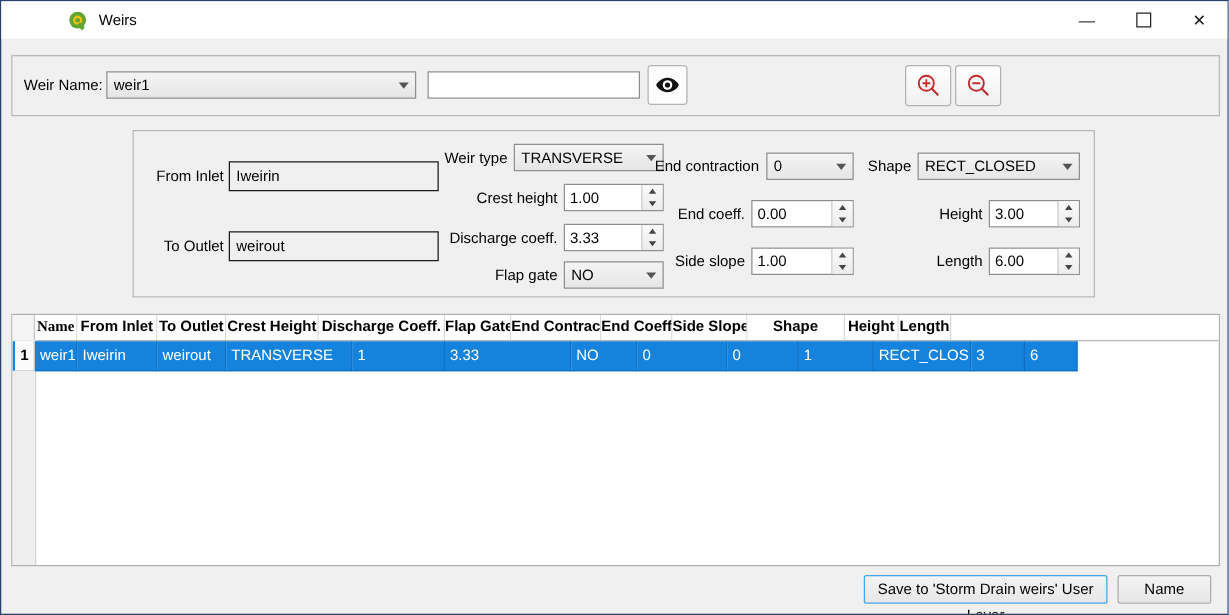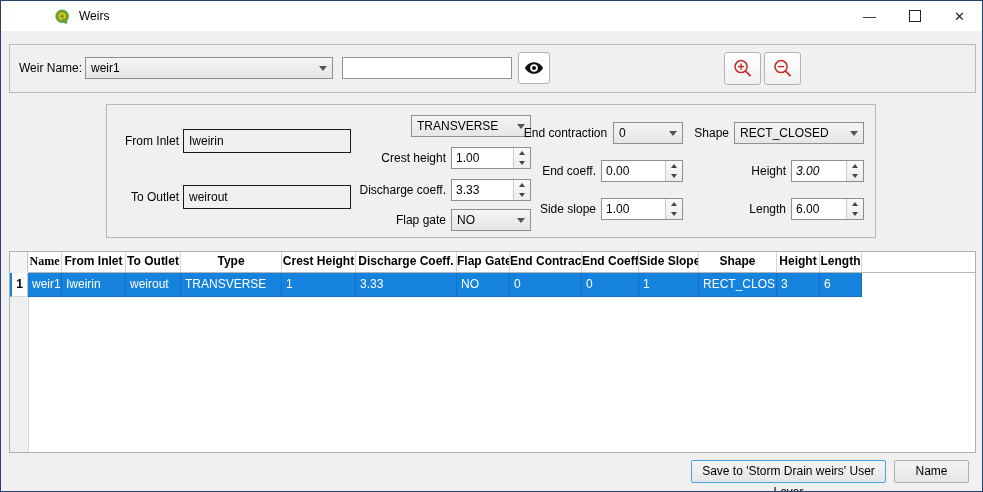--- a/index.html
+++ b/index.html
@@ -113,20 +113,21 @@
   </div>
 
   <div class="frame" style="left:105px;top:103px;width:770px;height:134px;"></div>
 
   <span class="lbl" style="left:98px;top:129px;width:80px;">From Inlet</span>
   <div class="rofield" style="left:182px;top:128px;width:168px;">Iweirin</div>
 
   <span class="lbl" style="left:98px;top:185px;width:80px;">To Outlet</span>
   <div class="rofield" style="left:182px;top:184px;width:168px;">weirout</div>
 
+  <span class="lbl" style="left:305px;top:114px;width:100px;">Weir type</span>
   <div class="combo" style="left:410px;top:114px;width:120px;">
     <span class="cb-text">TRANSVERSE</span>
     <span class="cb-arrow">
         <span class="tri-down"></span>
       </span>
   </div>
 
   <span class="lbl" style="left:345px;top:146px;width:100px;">Crest height</span>
   <div class="spin" style="left:450px;top:146px;width:80px;">
     <span class="sp-text">1.00</span>
@@ -197,21 +198,21 @@
 
   <span class="lbl" style="left:688px;top:121px;width:40px;">Shape</span>
   <div class="combo" style="left:733px;top:121px;width:130px;">
     <span class="cb-text">RECT_CLOSED</span>
     <span class="cb-arrow">
         <span class="tri-down"></span>
       </span>
   </div>
 
   <span class="lbl" style="left:705px;top:159px;width:80px;">Height</span>
-  <div class="spin" style="left:790px;top:159px;width:73px;font-style:italic;">
+  <div class="spin" style="left:790px;top:159px;width:73px;">
     <span class="sp-text">3.00</span>
     <span class="sp-btns">
         <span class="sp-up">
           <span class="tri-up-s"></span>
         </span>
         <span class="sp-dn">
           <span class="tri-dn-s"></span>
         </span>
       </span>
   </div>
@@ -228,21 +229,20 @@
         </span>
       </span>
   </div>
 
   <div class="tbl">
     <div class="thead" id="table-header">
         <div class="th corner" style="width: 18px;"></div>
         <div class="th" style="width: 34px; font-family: Liberation Serif, serif;">Name</div>
         <div class="th" style="width: 64px;">From Inlet</div>
         <div class="th" style="width: 55px;">To Outlet</div>
-        <div class="th" style="width: 101px;">Type</div>
         <div class="th" style="width: 74px;">Crest Height</div>
         <div class="th" style="width: 101px;">Discharge Coeff.</div>
         <div class="th" style="width: 53px;">Flap Gate</div>
         <div class="th" style="width: 72px;">End Contrac.</div>
         <div class="th" style="width: 57px;">End Coeff.</div>
         <div class="th" style="width: 60px;">Side Slope</div>
         <div class="th" style="width: 78px;">Shape</div>
         <div class="th" style="width: 43px;">Height</div>
         <div class="th" style="width: 42px;">Length</div>
       </div>

